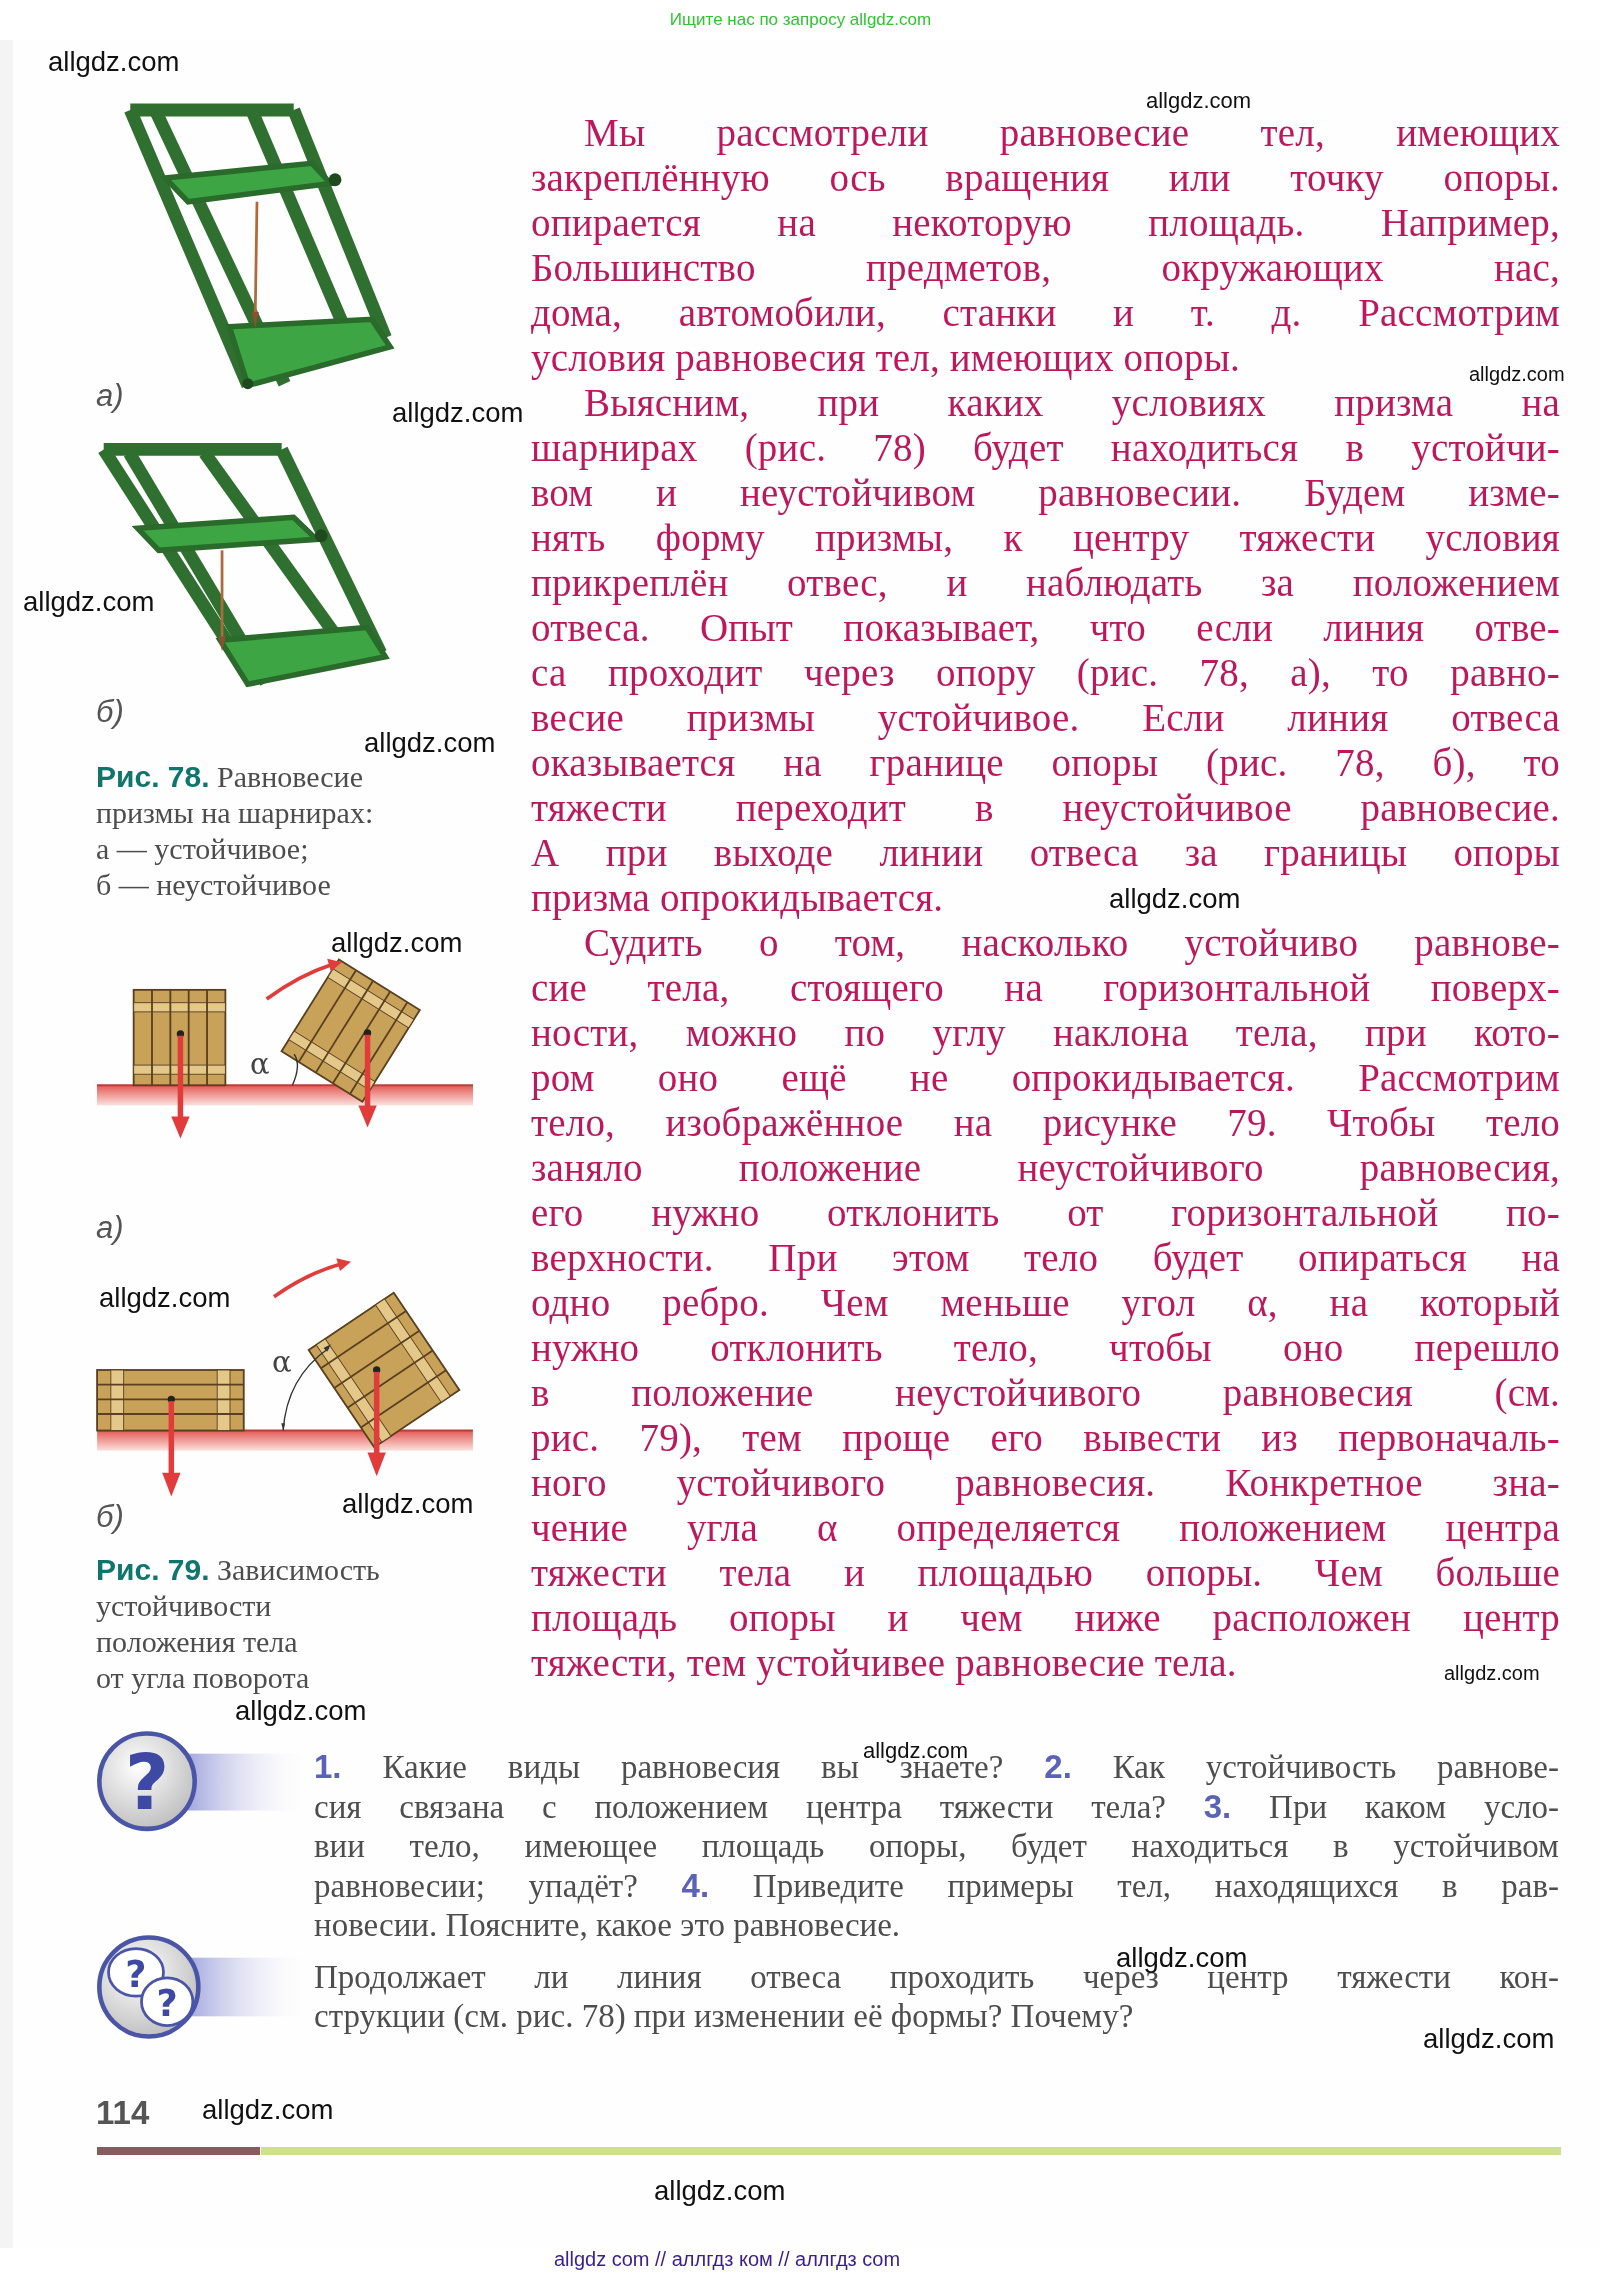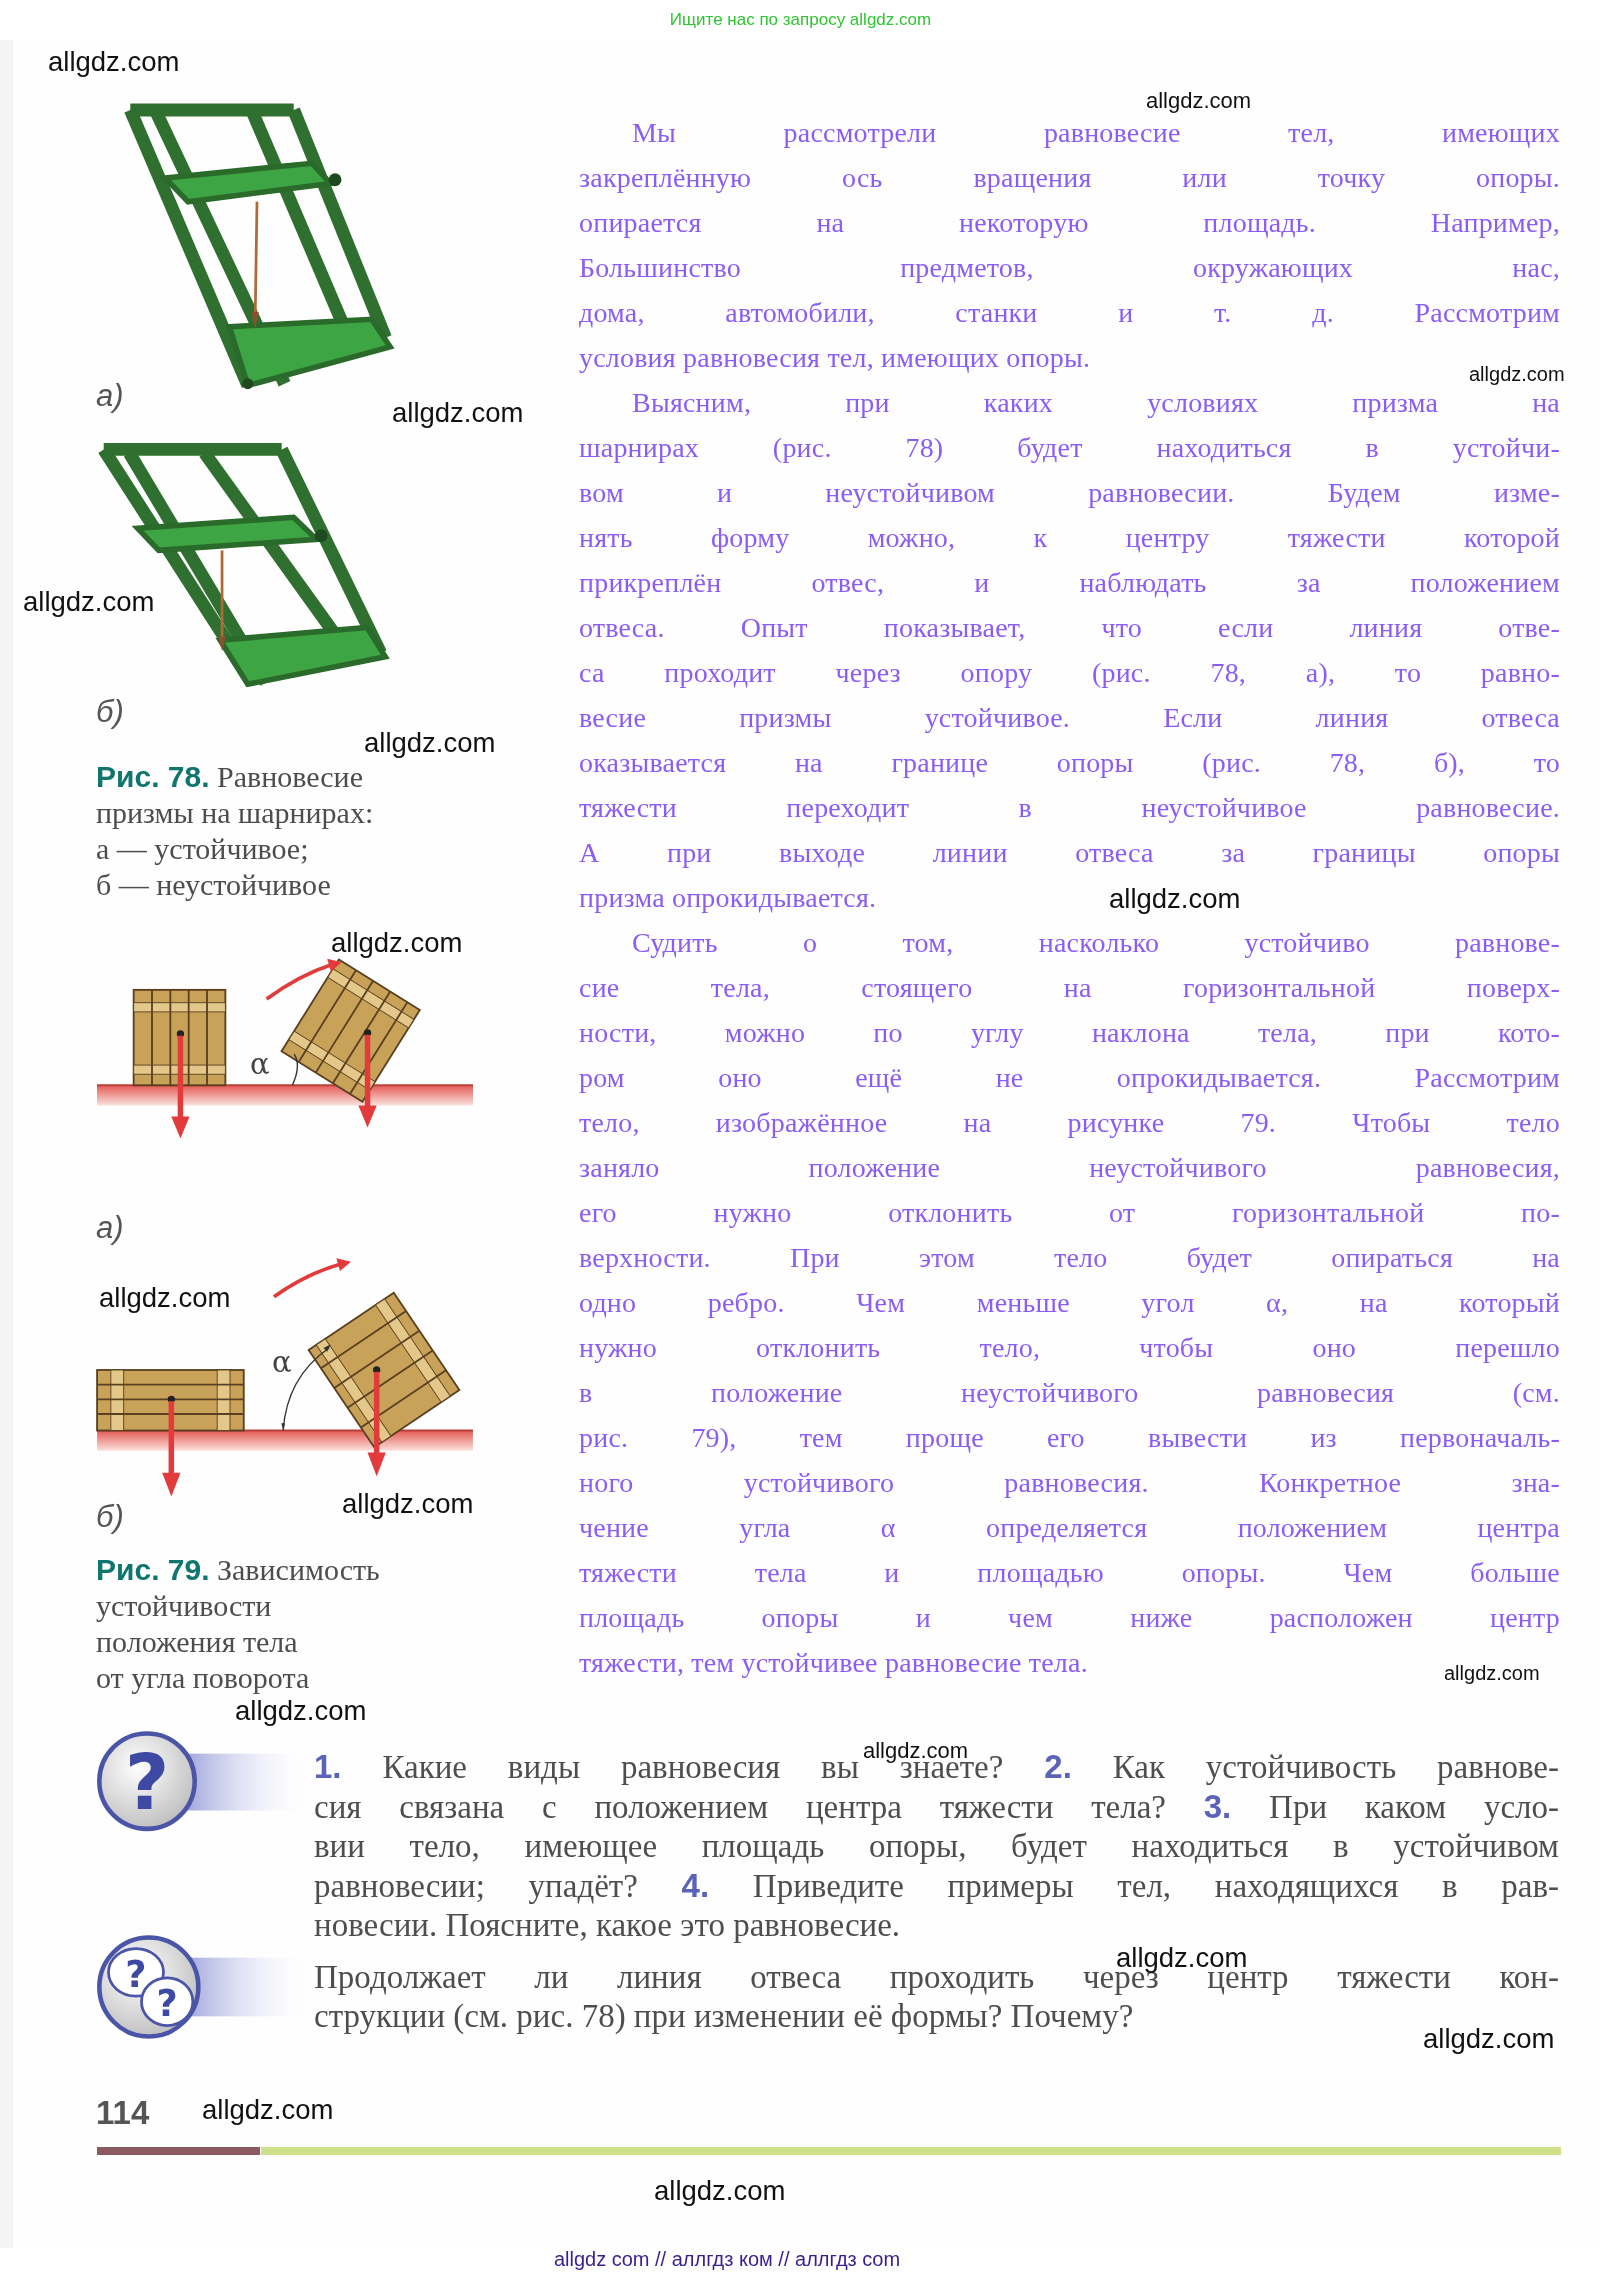--- a/index.html
+++ b/index.html
@@ -8,21 +8,21 @@
   .abs { position:absolute; }
   .banner { position:absolute; left:0; top:0; width:1601px; height:39px; background:#ffffff; text-align:center; }
   .banner span { font-family:"Liberation Sans", sans-serif; font-size:17px; color:#2ec52e; line-height:39px; }
   .page { position:absolute; left:0; top:40px; width:1601px; height:2208px; background:#fefefe; }
   .page-edge { position:absolute; left:0; top:40px; width:13px; height:2208px; background:#f4f4f4; }
   .wm { position:absolute; font-family:"Liberation Sans", sans-serif; color:#111; white-space:nowrap; }
   .wm.lg { font-size:27.5px; }
   .wm.md { font-size:22px; }
   .wm.sm { font-size:20px; }
   .body-text { position:absolute; left:531px; top:110px; width:1029px; }
-  .line { display:block; font-size:28px; line-height:45px; text-align:justify; text-align-last:justify; white-space:nowrap; letter-spacing:0.2px; color:#8b5cf6;margin-left:48px; }
+  .line { display:block; font-size:39px; line-height:45px; text-align:justify; text-align-last:justify; white-space:nowrap; letter-spacing:0.2px; color:#be185d; }
   .line.last { text-align-last:left; }
   .line.indent { padding-left:53px; }
   .cap { position:absolute; font-family:"Liberation Serif", serif; font-size:30px; line-height:36px; color:#4d4d4d; }
   .cap b { font-family:"Liberation Sans", sans-serif; font-weight:bold; color:#0f766e; }
   .fig-label { position:absolute; font-family:"Liberation Sans", sans-serif; font-style:italic; font-size:31px; color:#555; }
   .q-text { position:absolute; left:314px; width:1245px; }
   .q-line { display:block; font-size:33px; line-height:39px; text-align:justify; text-align-last:justify; white-space:nowrap; color:#4e4e4e; }
   .q-line.last { text-align-last:left; }
   .qn { font-family:"Liberation Sans", sans-serif; font-weight:bold; color:#5a63b8; }
   .pagenum { position:absolute; left:96px; top:2094px; font-family:"Liberation Sans", sans-serif; font-weight:bold; font-size:33px; color:#555; }
@@ -177,21 +177,21 @@
 <div class="body-text">
   <span class="line indent">Мы рассмотрели равновесие тел, имеющих</span>
   <span class="line">закреплённую ось вращения или точку опоры.</span>
   <span class="line">опирается на некоторую площадь. Например,</span>
   <span class="line">Большинство предметов, окружающих нас,</span>
   <span class="line">дома, автомобили, станки и т. д. Рассмотрим</span>
   <span class="line last">условия равновесия тел, имеющих опоры.</span>
   <span class="line indent">Выясним, при каких условиях призма на</span>
   <span class="line">шарнирах (рис. 78) будет находиться в устойчи-</span>
   <span class="line">вом и неустойчивом равновесии. Будем изме-</span>
-  <span class="line">нять форму можно, к центру тяжести которой</span>
+  <span class="line">нять форму призмы, к центру тяжести условия</span>
   <span class="line">прикреплён отвес, и наблюдать за положением</span>
   <span class="line">отвеса. Опыт показывает, что если линия отве-</span>
   <span class="line">са проходит через опору (рис. 78, а), то равно-</span>
   <span class="line">весие призмы устойчивое. Если линия отвеса</span>
   <span class="line">оказывается на границе опоры (рис. 78, б), то</span>
   <span class="line">тяжести переходит в неустойчивое равновесие.</span>
   <span class="line">А при выходе линии отвеса за границы опоры</span>
   <span class="line last">призма опрокидывается.</span>
   <span class="line indent">Судить о том, насколько устойчиво равнове-</span>
   <span class="line">сие тела, стоящего на горизонтальной поверх-</span>

